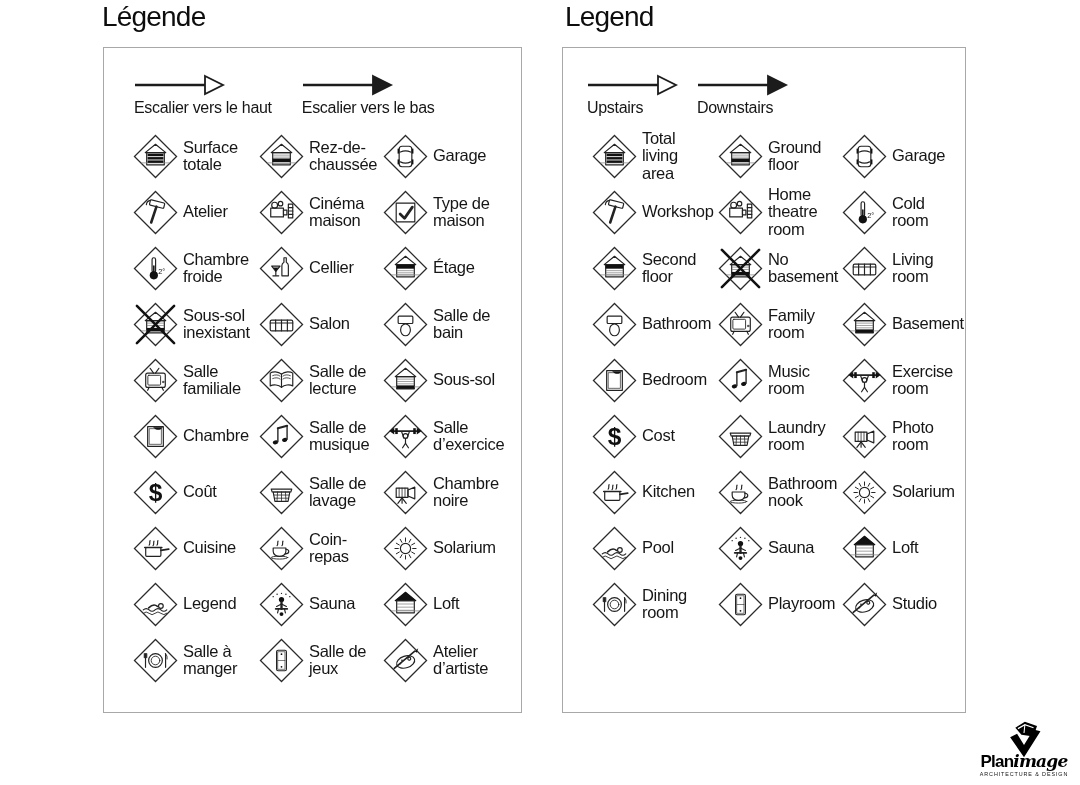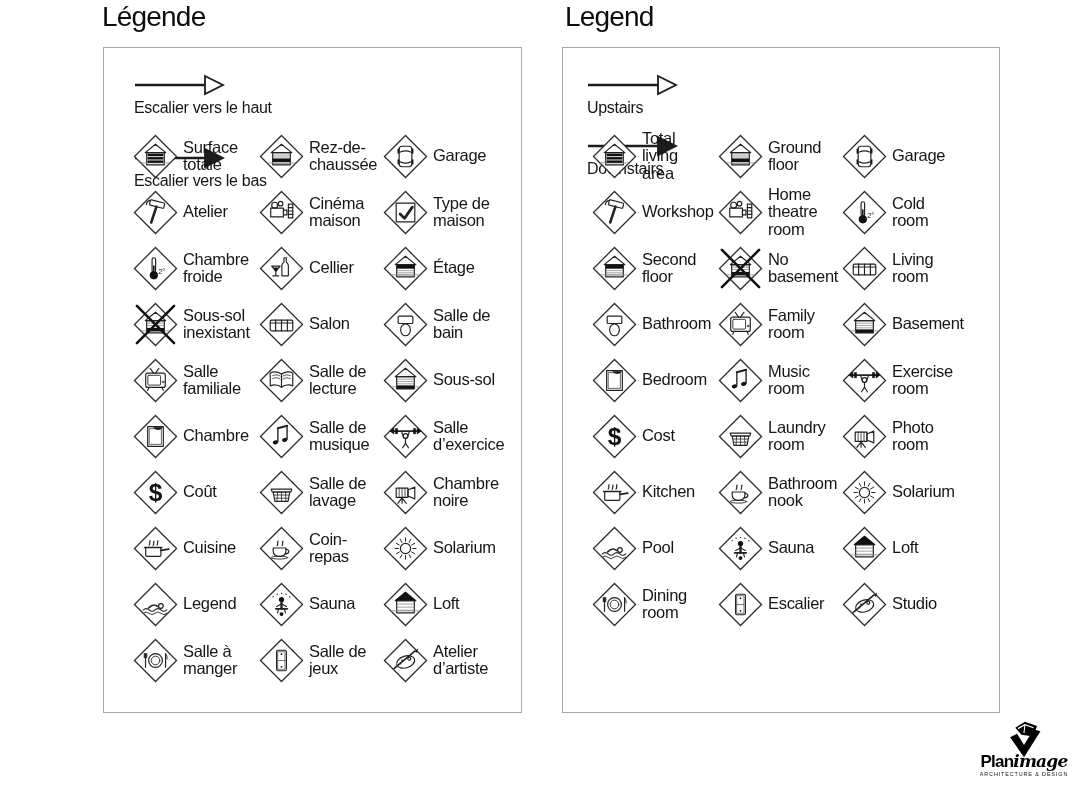--- a/index.html
+++ b/index.html
@@ -6,22 +6,22 @@
   body{
     width:1080px;height:785px;background:#ffffff;position:relative;overflow:hidden;
     font-family:"Liberation Sans",sans-serif;color:#161616;
     -webkit-font-smoothing:antialiased;
   }
   .title{position:absolute;top:1px;font-size:28px;font-weight:normal;letter-spacing:-0.8px;color:#0d0d0d;}
   .title.fr{left:102px;}
   .title.en{left:565px;}
   .panel{position:absolute;top:47px;height:666px;border:1.5px solid #a8a8a8;background:#fff;box-sizing:border-box;}
   .panel.fr{left:103px;width:419px;}
-  .panel.en{left:562px;width:438px;}
-  .arrows{position:absolute;display:flex;flex-direction:column;}
+  .panel.en{left:562px;width:404px;}
+  .arrows{position:absolute;display:flex;}
   .panel.fr .arrows{top:26px;left:30px;gap:30px;}
   .panel.en .arrows{top:26px;left:24px;gap:18px;}
   .arrow-group{display:flex;flex-direction:column;}
   .arrow-art{display:block;height:22px;}
   .arrow-label{font-size:16px;letter-spacing:-0.3px;margin-top:3px;white-space:nowrap;}
   .grid{
     position:absolute;top:80px;left:0;right:4px;
     display:grid;grid-template-columns:126px 124px 1fr;grid-auto-rows:56px;
     padding-left:28px;
   }
@@ -1020,21 +1020,21 @@
     <polygon points="24,2.5 45.5,24 24,45.5 2.5,24" fill="#fff" stroke="#2b2b2b" stroke-width="1.3"></polygon>
     <g stroke="#222" fill="none" stroke-width="1.2" stroke-linecap="round" stroke-linejoin="round">
               <rect x="19" y="13.5" width="10" height="21" rx="1.5"></rect>
               <rect x="20.5" y="15" width="7" height="18" stroke-width="0.6"></rect>
               <circle cx="24" cy="17.5" r="0.9" fill="#111" stroke="none"></circle>
               <circle cx="24" cy="30.5" r="0.9" fill="#111" stroke="none"></circle>
               <line x1="20.5" y1="24" x2="27.5" y2="24" stroke-width="0.6"></line>
             </g>
   </svg>
         </span>
-        <span class="lbl">Escalier</span>
+        <span class="lbl">Playroom</span>
       </div>
       <div class="cell">
         <span class="dicon">
           <svg viewBox="0 0 48 48" width="47" height="47" xmlns="http://www.w3.org/2000/svg">
     <polygon points="24,2.5 45.5,24 24,45.5 2.5,24" fill="#fff" stroke="#2b2b2b" stroke-width="1.3"></polygon>
     <g stroke="#222" fill="none" stroke-width="1.2" stroke-linecap="round" stroke-linejoin="round">
               <g transform="rotate(-18 24 25)">
                 <ellipse cx="24" cy="25.5" rx="9.5" ry="6"></ellipse>
                 <circle cx="28.5" cy="23.5" r="1.5"></circle>
                 <circle cx="21" cy="22.8" r="0.8" fill="#111" stroke="none"></circle>

